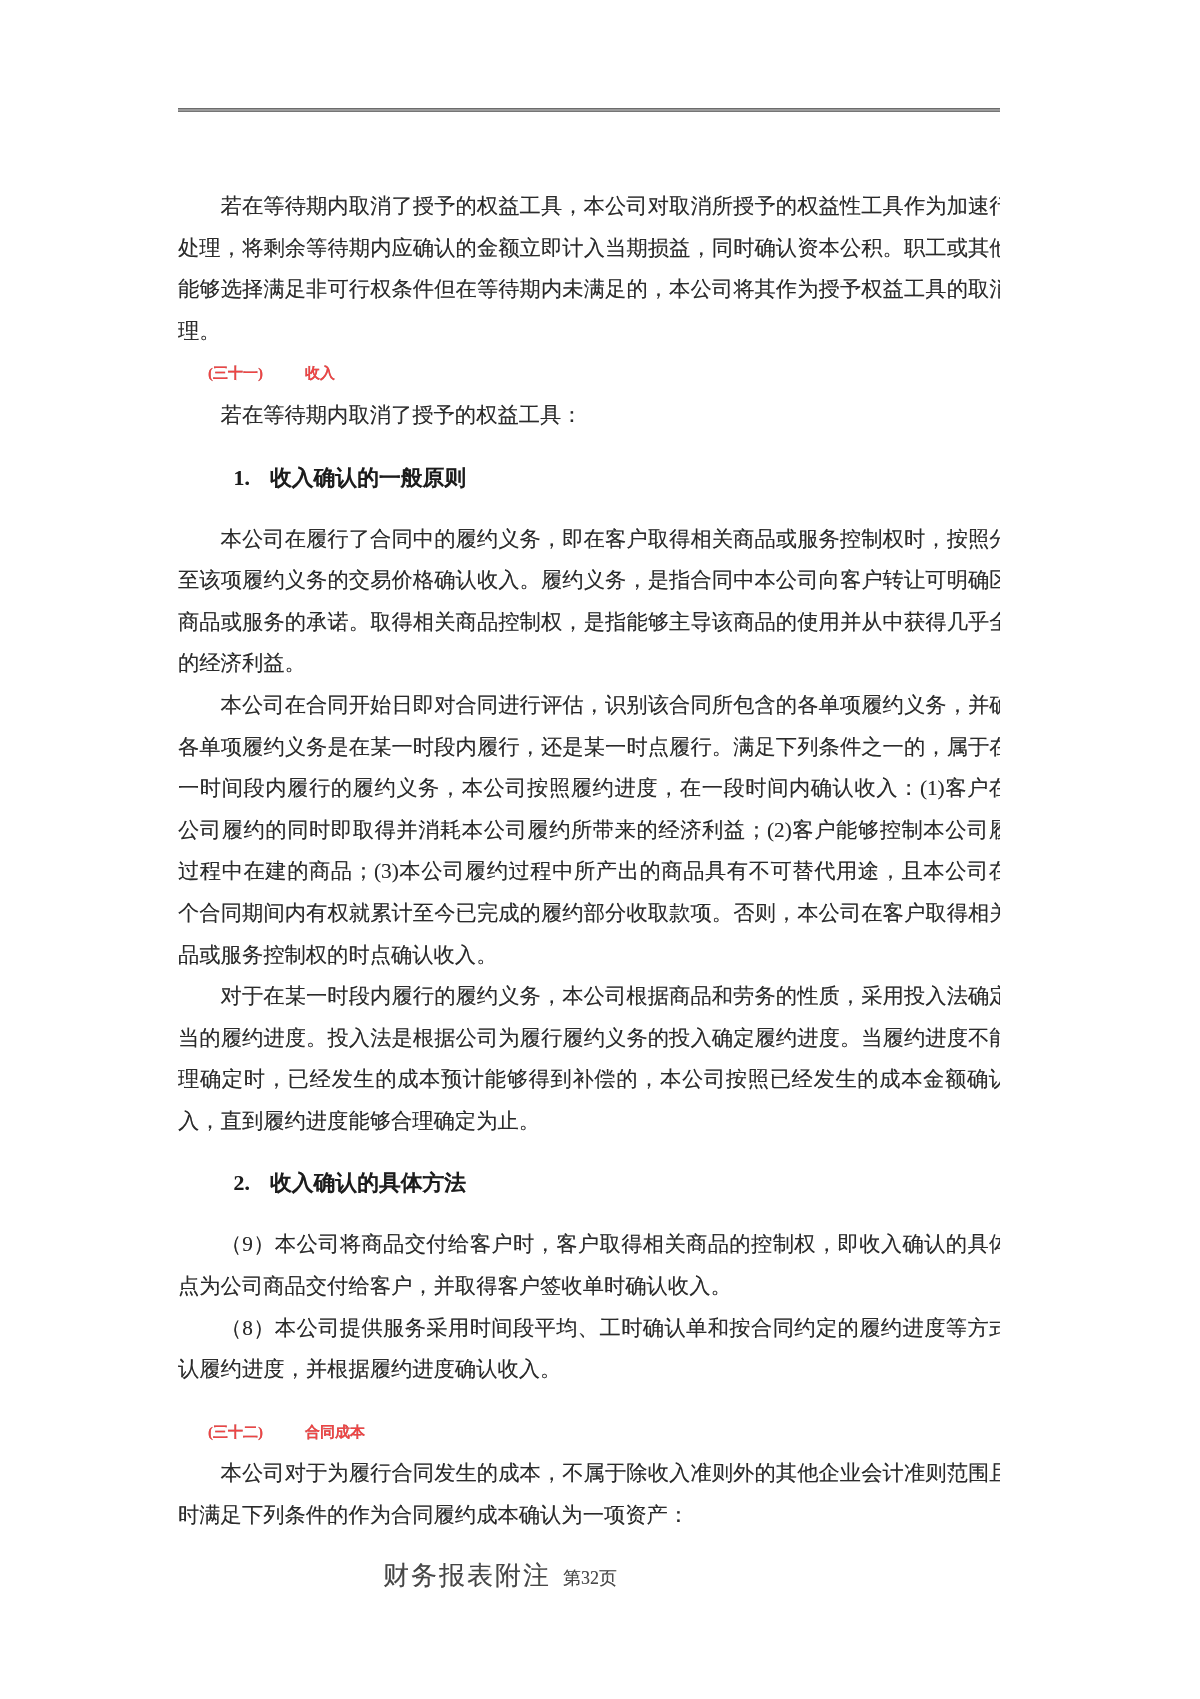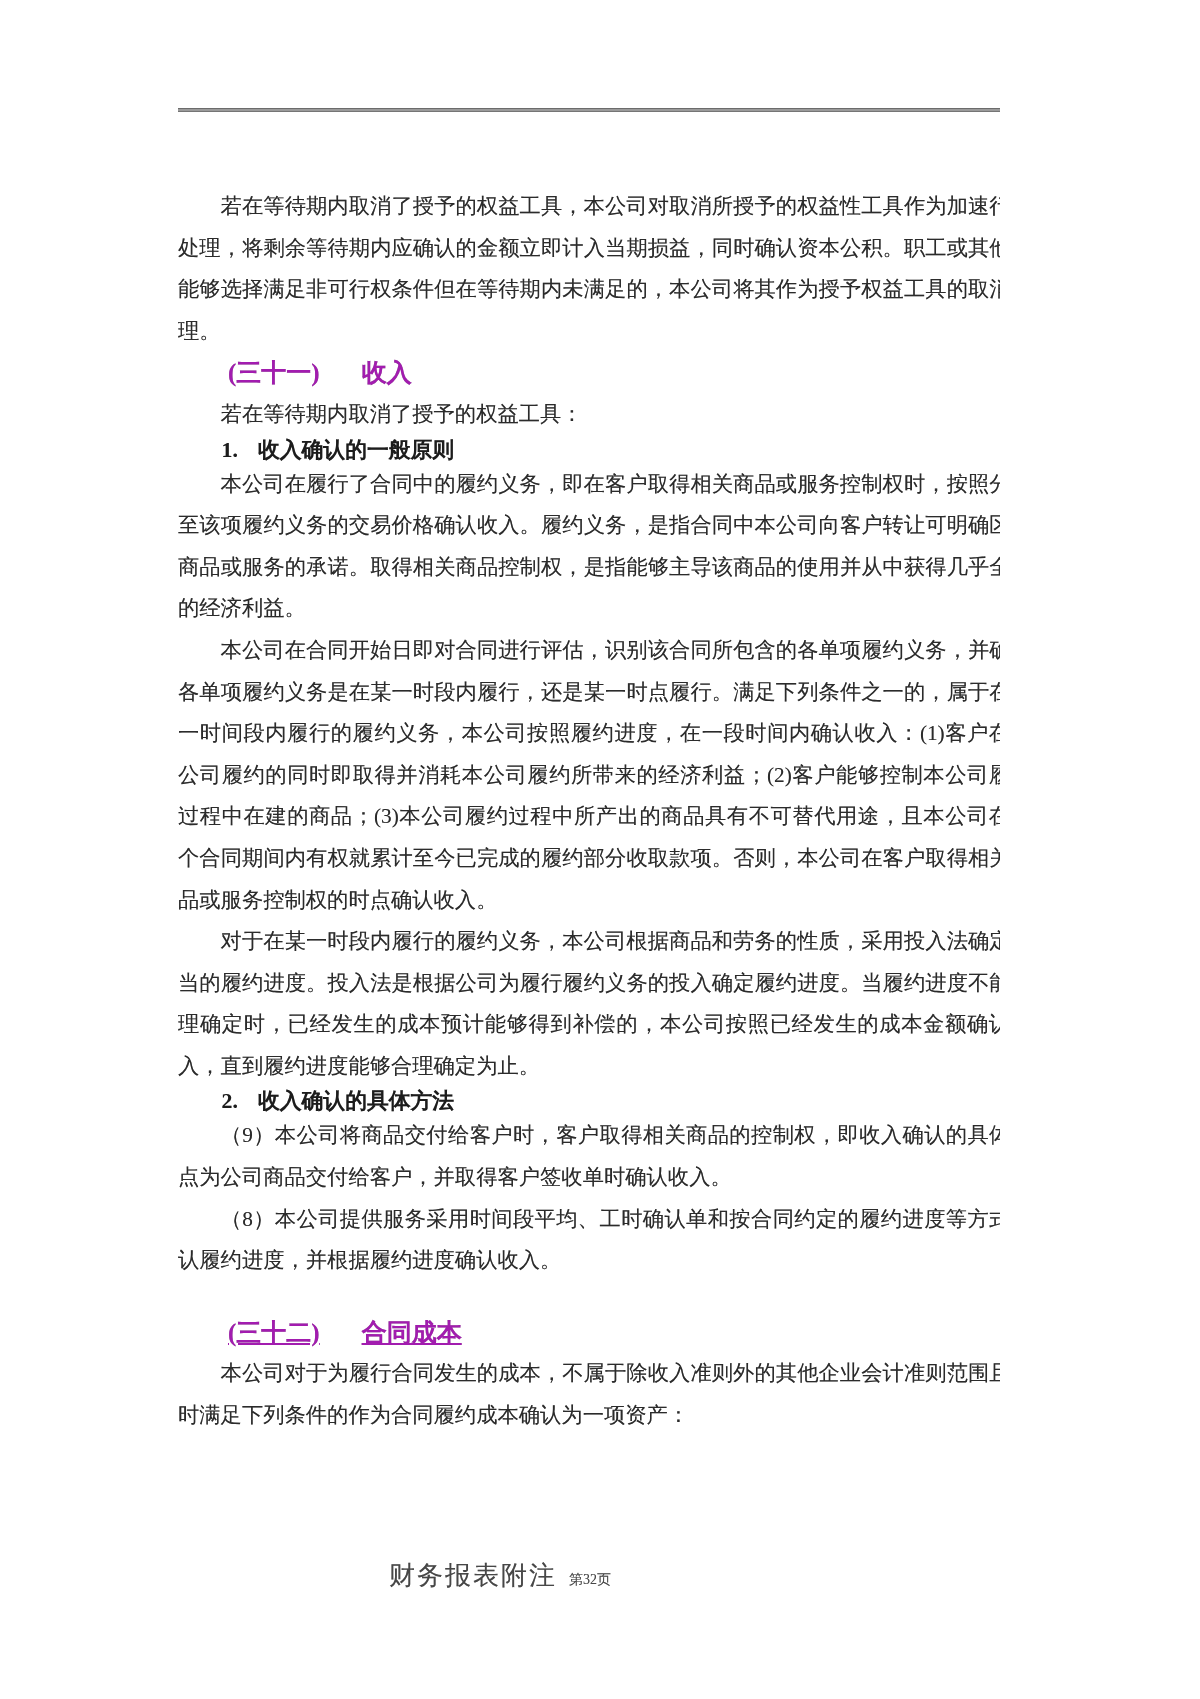--- a/index.html
+++ b/index.html
@@ -38,40 +38,40 @@
     text-justify: inter-character;
     text-shadow: 0 0 0.6px rgba(45,45,45,0.45);
   }
   .para {
     margin: 0;
     text-indent: 2em;
   }
   .sec {
     margin: 0;
     padding-left: 2em;
-    font-size: 25px;
+    font-size: 15px;
     font-weight: bold;
-    color: #a21caf;
+    color: #ef4444;
     line-height: 41.6px;
   }
-  .sec.spaced { margin-top: 30px; text-decoration: underline; }
+  .sec.spaced { margin-top: 20px; }
   .sec .sec-num {
     font-family: "Liberation Serif", "DejaVu Serif", serif;
   }
   .sec .sec-title {
     font-family: "Liberation Sans", "DejaVu Sans", sans-serif;
     margin-left: 42px;
   }
   .sub {
-    margin: 0;
+    margin: 12px;
     padding-left: 2em;
     font-size: 21.8px;
     font-weight: bold;
     color: #1c1c1c;
-    line-height: 27px;
+    line-height: 57px;
   }
   .sub .num {
     font-family: "Liberation Serif", "DejaVu Serif", serif;
   }
   .sub .title {
     font-family: "Liberation Sans", "DejaVu Sans", sans-serif;
     margin-left: 20px;
   }
   .sub.tight .title { margin-left: 3px; }
   .footer {
@@ -81,21 +81,21 @@
     width: 100%;
     text-align: center;
     color: #474747;
     text-shadow: 0 0 0.6px rgba(70,70,70,0.4);
   }
   .footer-title {
     font-size: 26px;
     letter-spacing: 2px;
   }
   .footer-page {
-    font-size: 14px;
+    font-size: 18px;
     margin-left: 12px;
   }
 </style>
 </head>
 <body>
 
 <div class="page">
 
   <div class="header-rule"></div>
 

